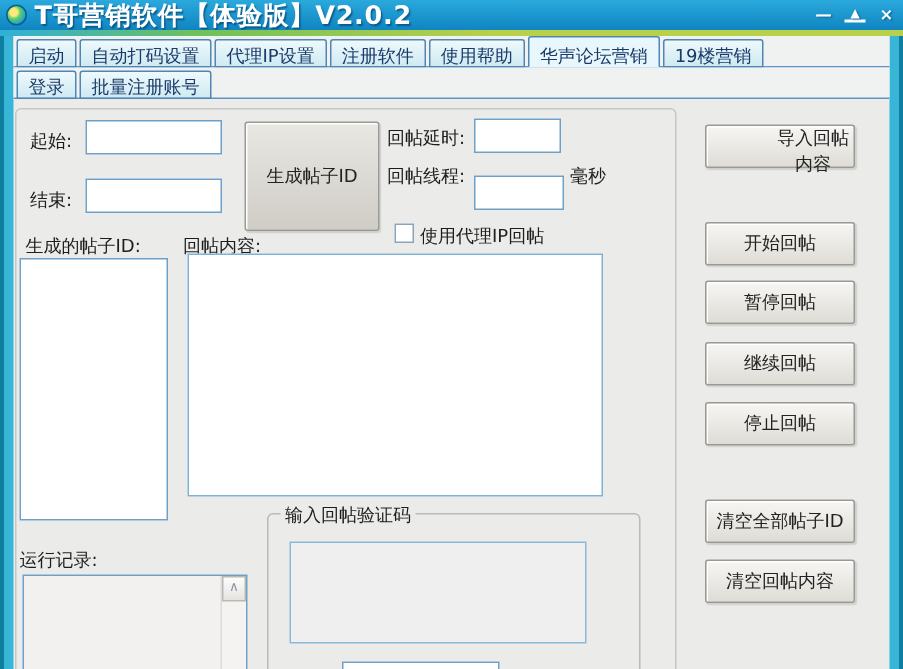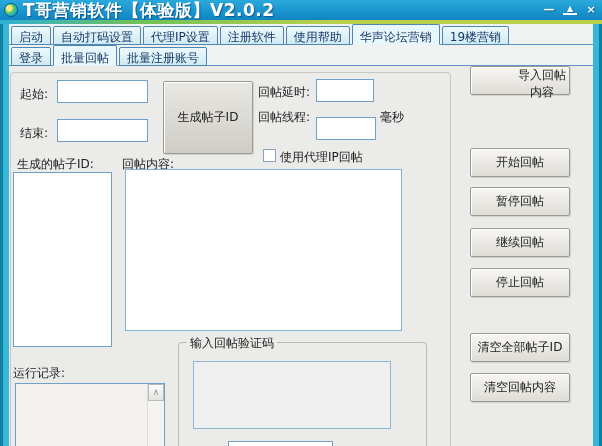--- a/index.html
+++ b/index.html
@@ -143,21 +143,20 @@
     <div class="tab">自动打码设置</div>
     <div class="tab">代理IP设置</div>
     <div class="tab">注册软件</div>
     <div class="tab">使用帮助</div>
     <div class="tab active">华声论坛营销</div>
     <div class="tab">19楼营销</div>
   </div>
 
   <div class="tabrow tabrow2">
     <div class="tab">登录</div>
-    <div class="tab active">批量回帖</div>
     <div class="tab">批量注册账号</div>
   </div>
 
   <div class="bigbox"></div>
 
   <div class="lab" style="left:20px; top:86px;">起始:</div>
   <input class="tbox" style="left: 57px; top: 80px; width: 91px; height: 23px;">
   <div class="lab" style="left:20px; top:125px;">结束:</div>
   <input class="tbox" style="left: 57px; top: 119px; width: 91px; height: 23px;">
   <button class="btn3d btn-generate">生成帖子ID</button>
@@ -181,21 +180,21 @@
       <div class="scroll-up">∧</div>
     </div>
   </div>
 
   <div class="captcha-group">
     <div class="captcha-legend">输入回帖验证码</div>
     <div class="captcha-box"></div>
   </div>
   <input class="tbox bottom-input" style="">
 
-  <button class="btn3d action-btn" style="top:66px;padding-left:44px;">导入回帖内容</button>
+  <button class="btn3d action-btn" style="top:83px;padding-left:44px;">导入回帖内容</button>
   <button class="btn3d action-btn" style="top:148px;">开始回帖</button>
   <button class="btn3d action-btn" style="top:187px;">暂停回帖</button>
   <button class="btn3d action-btn" style="top:228px;">继续回帖</button>
   <button class="btn3d action-btn" style="top:268px;">停止回帖</button>
   <button class="btn3d action-btn" style="top:373px;">清空回帖内容</button>
   <button class="btn3d action-btn" style="top:333px;">清空全部帖子ID</button>
 
 </div>
 
 </body></html>

